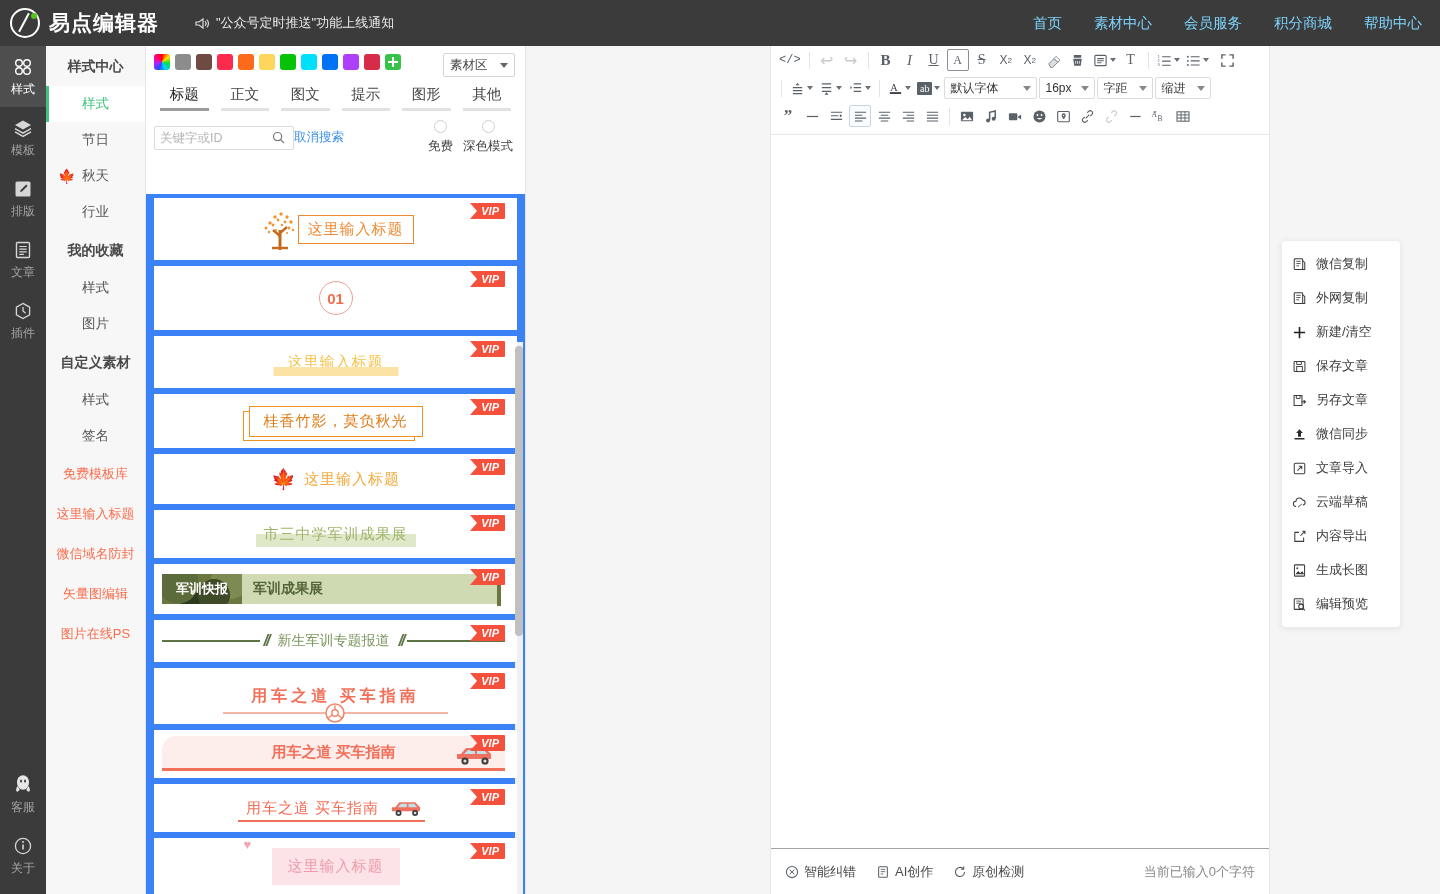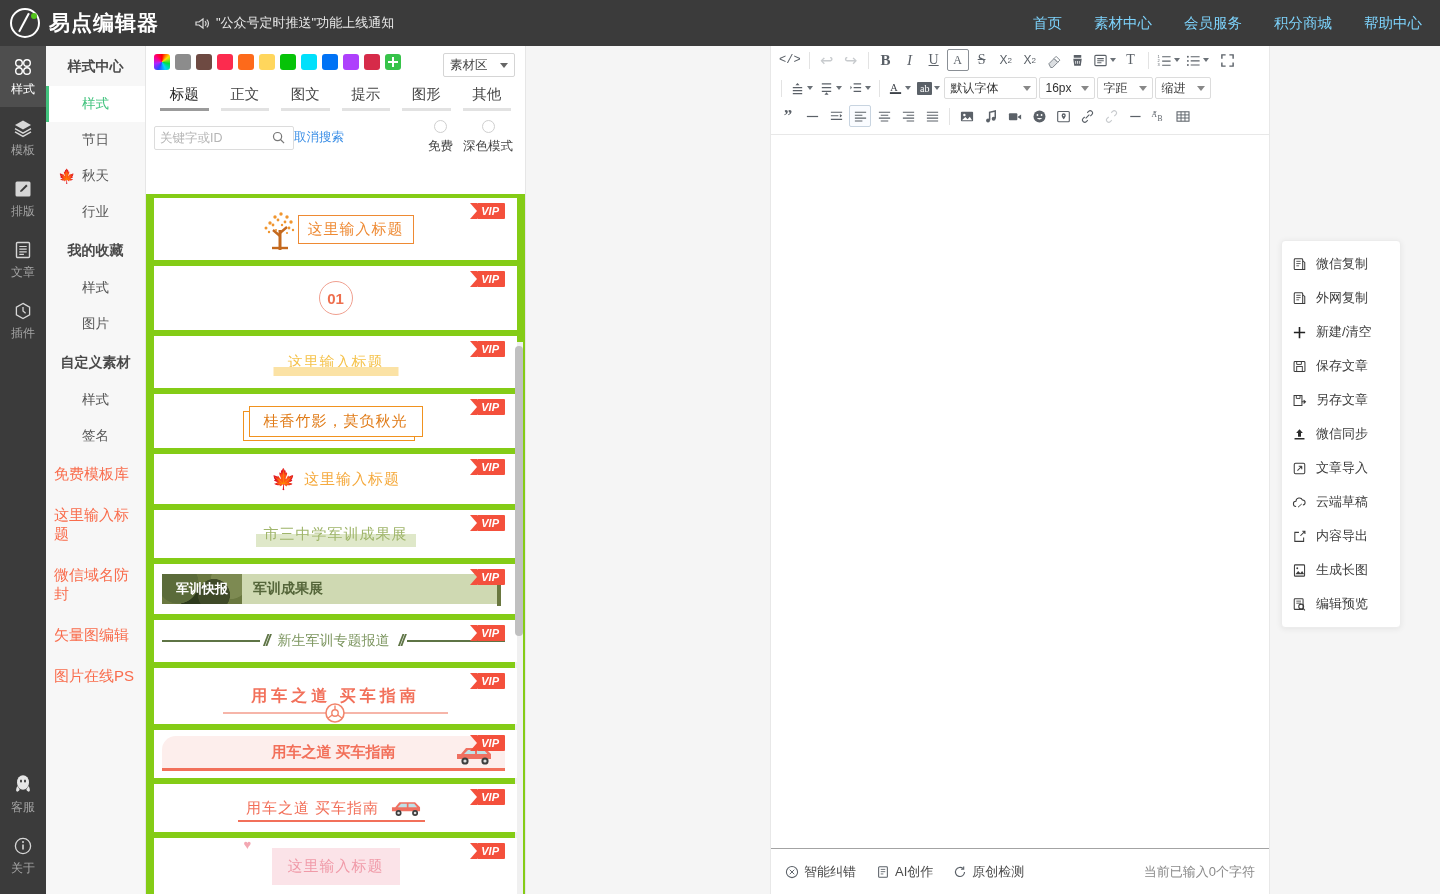--- a/index.html
+++ b/index.html
@@ -77,21 +77,21 @@
   .cat-item.active { background: #fff; color: #42c37e; }
   .cat-item.active::before {
     content: ""; position: absolute; left: 0; top: 0; width: 3px; height: 100%;
     background: #42c37e;
   }
   .cat-item .leaf {
     position: absolute; left: 12px; top: 50%; transform: translateY(-50%);
     font-size: 14px; line-height: 1;
   }
   .cat-link {
-    font-size: 15px; color: #f96c4c; padding: 11px 8px;
+    font-size: 13px; color: #f96c4c; text-align: center; padding: 11px 0;
     cursor: pointer;
   }
 
   
   .panel {
     position: absolute; left: 146px; top: 46px; width: 380px; height: 848px;
     background: #fff; border-right: 1px solid #e6e6e6; overflow: hidden;
   }
   .swatches {
     display: flex; align-items: center; gap: 5px; padding: 8px 0 6px 8px;
@@ -147,21 +147,21 @@
   .cancel-search { font-size: 12.5px; color: #3a8ee6; cursor: pointer; }
   .radios { margin-left: auto; display: flex; align-items: center; gap: 10px; padding-right: 4px;}
   .radio { display: flex; align-items: center; gap: 5px; font-size: 12.5px; color: #444; cursor: pointer; flex-direction: column; }
   .radio .rdot {
     width: 13px; height: 13px; border: 1px solid #cfcfcf; border-radius: 50%;
     background: #fff; display: inline-block;
   }
 
   .list {
     position: absolute; left: 0; right: 0; top: 148px; bottom: 0;
-    overflow: hidden; background: #84cc16;
+    overflow: hidden; background: #3b82f6;
   }
   .list-inner { padding: 4px 8px 0 8px; }
   .card {
     position: relative; background: #fff; margin-bottom: 6px;
     display: flex; align-items: center; justify-content: center;
     cursor: pointer; overflow: hidden;
   }
   .vip {
     position: absolute; right: 12px; top: 5px; height: 16px;
     background: #f4503c; color: #fff; font-size: 11px; font-style: italic;

